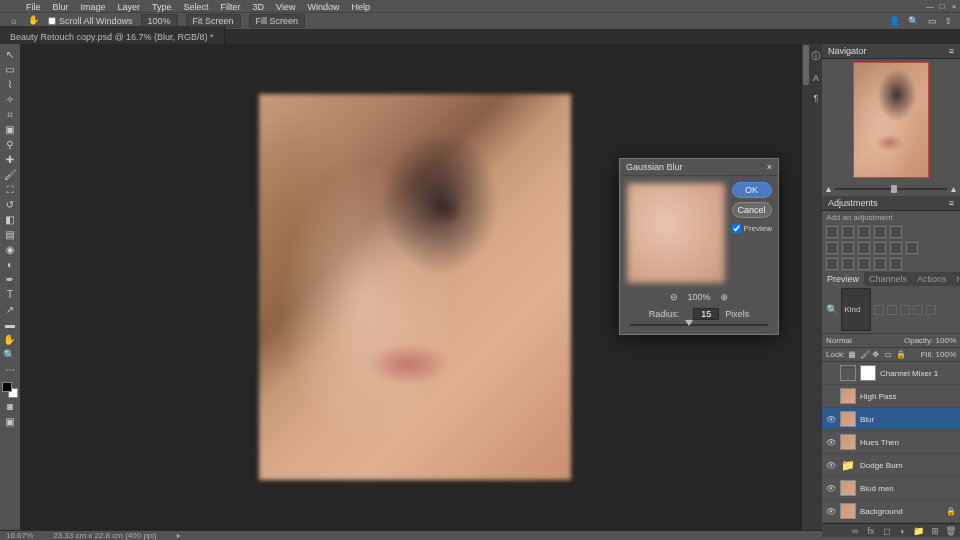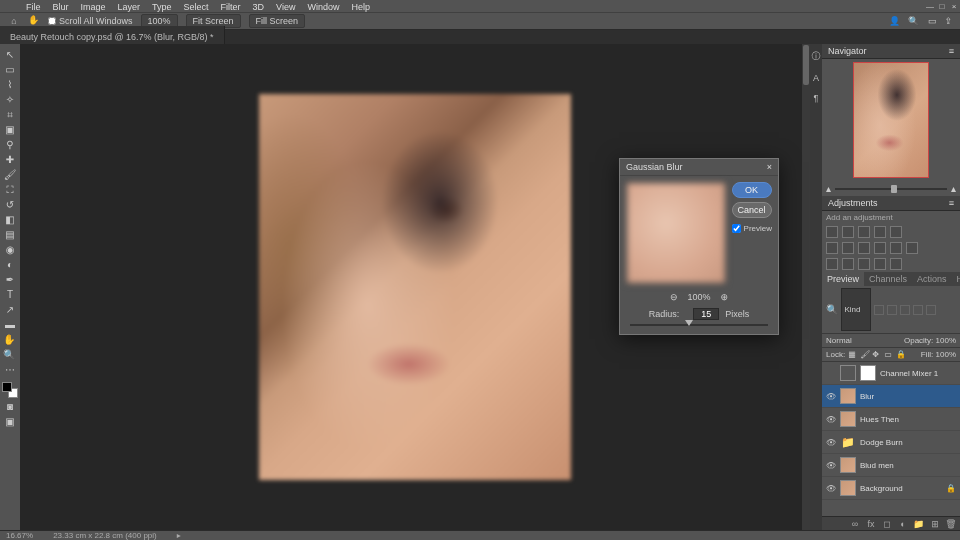--- a/index.html
+++ b/index.html
@@ -283,20 +283,25 @@
         <span class="li">🔒</span>
         <span style="margin-left:auto"><span>Fill:</span> <span>100%</span></span>
       </div>
       <div class="layer-list">
         <div class="layer">
           <span class="eye"></span>
           <div class="thumb grey"></div>
           <div class="thumb white"></div>
           <span class="name">Channel Mixer 1</span>
         </div>
+        <div class="layer">
+          <span class="eye"></span>
+          <div class="thumb"></div>
+          <span class="name">High Pass</span>
+        </div>
         <div class="layer selected">
           <span class="eye">👁</span>
           <div class="thumb"></div>
           <span class="name">Blur</span>
         </div>
         <div class="layer">
           <span class="eye">👁</span>
           <div class="thumb"></div>
           <span class="name">Hues Then</span>
         </div>

